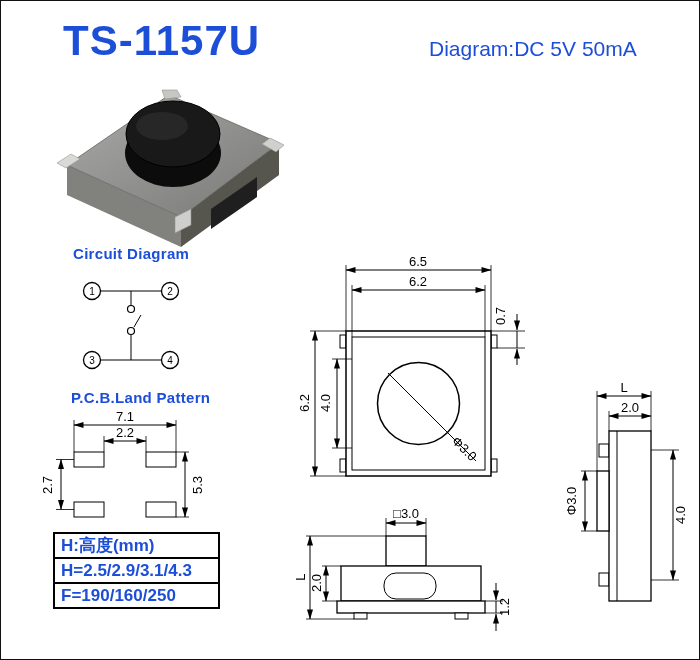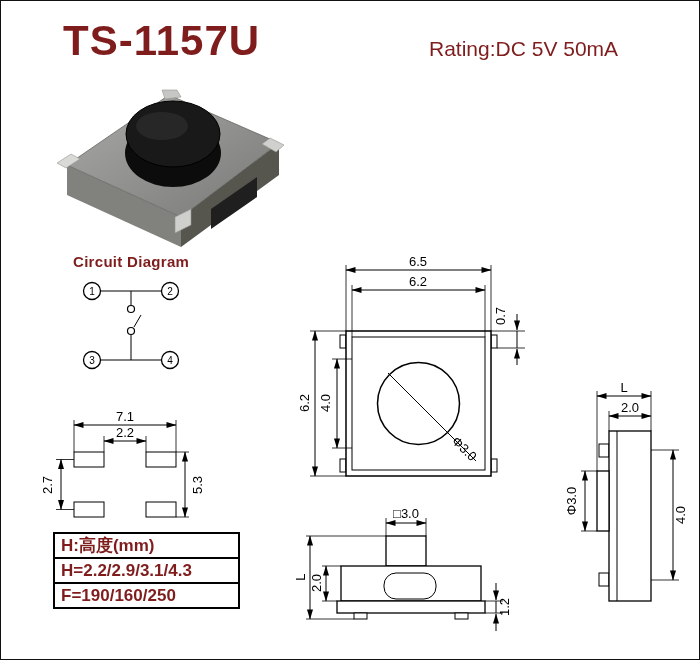--- a/index.html
+++ b/index.html
@@ -1,39 +1,39 @@
 <!DOCTYPE html>
 <html><head>
 <meta charset="utf-8">
 <style>
   *{box-sizing:border-box;}
   html,body{margin:0;padding:0;background:#ffffff;}
   .page{position:relative;width:700px;height:660px;background:#fff;border:1px solid #111;
-        font-family:"Liberation Sans",sans-serif;color:#7f1d1d;overflow:hidden;}
+        font-family:"Liberation Sans",sans-serif;color:#1d4ed8;overflow:hidden;}
   .abs{position:absolute;}
   .title{left:62px;top:16px;font-size:42px;font-weight:bold;letter-spacing:1px;}
   .rating{left:428px;top:36px;font-size:21px;}
   .sec-label{font-size:15px;font-weight:bold;letter-spacing:.3px;}
-  .spec{left:52px;top:531px;width:187px;border:2px solid #000;background:#fff;}
+  .spec{left:52px;top:531px;width:167px;border:2px solid #000;background:#fff;}
   .spec .row{font-size:17px;font-weight:bold;line-height:21px;padding:1px 5px 1px 6px;border-bottom:2px solid #000;}
   .spec .row:last-child{border-bottom:none;}
   svg{overflow:visible;}
   svg text{font-family:"Liberation Sans",sans-serif;font-size:13px;fill:#000;}
   .dim{stroke:#000;stroke-width:1;fill:none;}
   .ext{stroke:#000;stroke-width:.8;fill:none;}
   .out{stroke:#000;fill:#fff;}
   .out2{stroke:#000;fill:none;}
 </style>
 </head>
 <body>
 
 <div class="page">
 
   <div class="abs title">TS-1157U</div>
-  <div class="abs rating">Rating:DC 5V 50mA</div>
+  <div class="abs rating">Diagram:DC 5V 50mA</div>
 
   <svg class="abs" style="left:50px;top:80px" width="240" height="172" viewBox="0 0 240 172">
     <defs>
       <linearGradient id="gTop" x1="0" y1="0" x2="1" y2="1">
         <stop offset="0" stop-color="#aaaaa8"></stop>
           <stop offset="1" stop-color="#787876"></stop>
       </linearGradient>
     </defs>
     <g>
       <polygon points="16,84 130,136 130,166 16,114" fill="#81817d"></polygon>
@@ -43,21 +43,21 @@
       <polygon points="6,82 20,73 29,78 15,87" fill="#d9d9d7" stroke="#95958f" stroke-width="0.6"></polygon>
       <polygon points="219,57 233,64 225,71 211,63" fill="#d0d0ce" stroke="#95958f" stroke-width="0.6"></polygon>
       <polygon points="111,9 126,9 130,16 114,18" fill="#c6c6c4" stroke="#95958f" stroke-width="0.6"></polygon>
       <polygon points="124,136 140,128 140,144 124,152" fill="#cfcfcd" stroke="#95958f" stroke-width="0.6"></polygon>
       <ellipse cx="122" cy="72" rx="48" ry="34" fill="#0c0c0c"></ellipse>
       <ellipse cx="122" cy="53" rx="47" ry="33" fill="#191919" stroke="#000" stroke-width="1"></ellipse>
       <ellipse cx="111" cy="45" rx="26" ry="14" fill="#272727"></ellipse>
     </g>
   </svg>
 
-  <div class="abs sec-label" style="left:72px;top:252px">Circuit Diagram</div>
+  <div class="abs sec-label" style="left:72px;top:244px">Circuit Diagram</div>
   <svg class="abs" style="left:66px;top:274px" width="140" height="102" viewBox="0 0 140 102">
     <g class="dim">
       <line x1="33.5" y1="16" x2="94.5" y2="16"></line>
       <line x1="33.5" y1="85" x2="94.5" y2="85"></line>
       <line x1="64" y1="16" x2="64" y2="30.5"></line>
       <line x1="64" y1="59.5" x2="64" y2="85"></line>
       <line x1="67" y1="52" x2="74" y2="40"></line>
     </g>
     <g>
       <circle class="out" cx="64" cy="34" r="3.5" stroke-width="1.2"></circle>
@@ -68,20 +68,21 @@
       <circle class="out" cx="103" cy="16" r="8.5" stroke-width="1.3"></circle>
       <circle class="out" cx="25" cy="85" r="8.5" stroke-width="1.3"></circle>
       <circle class="out" cx="103" cy="85" r="8.5" stroke-width="1.3"></circle>
       <text x="25" y="19.5" text-anchor="middle" style="font-size:10px">1</text>
       <text x="103" y="19.5" text-anchor="middle" style="font-size:10px">2</text>
       <text x="25" y="88.5" text-anchor="middle" style="font-size:10px">3</text>
       <text x="103" y="88.5" text-anchor="middle" style="font-size:10px">4</text>
     </g>
   </svg>
 
+  <div class="abs sec-label" style="left:70px;top:388px">P.C.B.Land Pattern</div>
   <svg class="abs" style="left:38px;top:406px" width="172" height="122" viewBox="0 0 172 122">
     <defs>
       <pattern id="hatch" width="5" height="5" patternUnits="userSpaceOnUse" patternTransform="rotate(45)">
         <line x1="0" y1="0" x2="0" y2="5" stroke="#000" stroke-width="1.7"></line>
       </pattern>
       <marker id="a_l" viewBox="0 0 10 8" markerWidth="11" markerHeight="8" refX="9.5" refY="4" orient="auto-start-reverse">
         <path d="M0,1 L10,4 L0,7 Z" fill="#000"></path>
       </marker>
     </defs>
     <g>
@@ -111,21 +112,21 @@
     <g>
       <line class="ext" x1="137" y1="45" x2="150" y2="45"></line>
       <line class="ext" x1="137" y1="110" x2="150" y2="110"></line>
       <line class="dim" x1="146" y1="45" x2="146" y2="110" marker-start="url(#a_l)" marker-end="url(#a_l)"></line>
       <text x="163" y="78" text-anchor="middle" transform="rotate(-90 163 78)">5.3</text>
     </g>
   </svg>
 
   <div class="abs spec">
     <div class="row">H:高度(mm)</div>
-    <div class="row">H=2.2/2.9/3.1/4.3</div>
+    <div class="row">H=2.5/2.9/3.1/4.3</div>
     <div class="row">F=190/160/250</div>
   </div>
 
   <svg class="abs" style="left:298px;top:255px" width="265" height="228" viewBox="0 0 265 228">
     <defs>
       <marker id="a_t" viewBox="0 0 10 8" markerWidth="11" markerHeight="8" refX="9.5" refY="4" orient="auto-start-reverse">
         <path d="M0,1 L10,4 L0,7 Z" fill="#000"></path>
       </marker>
     </defs>
     <g>

